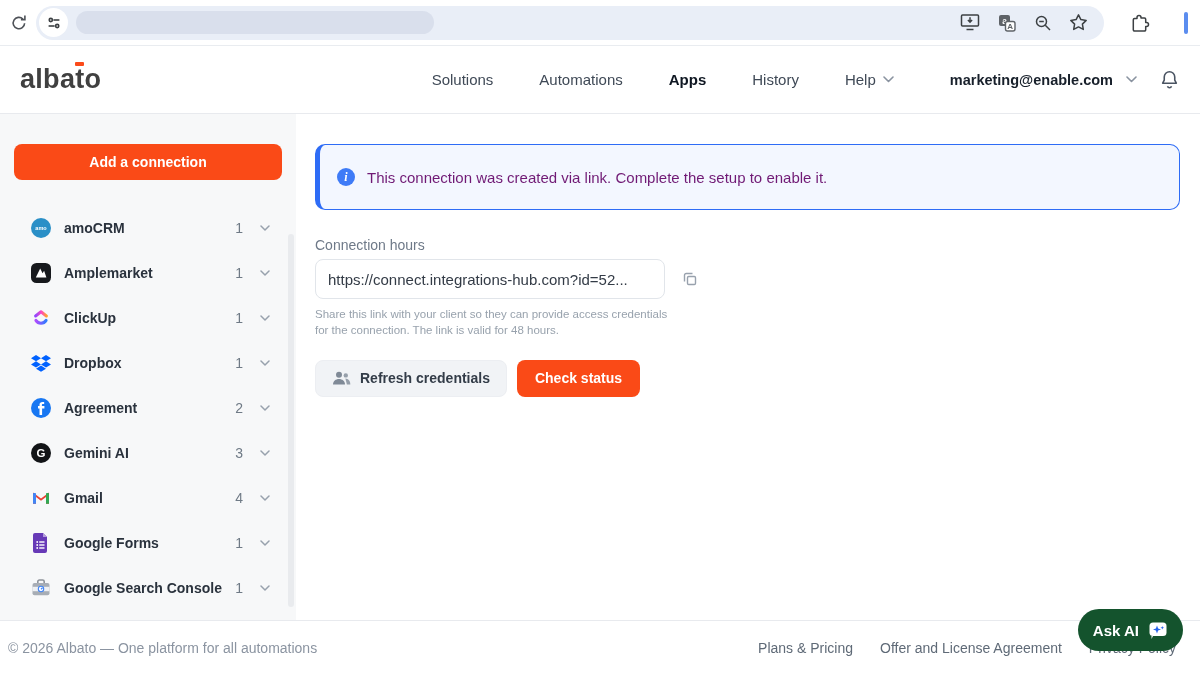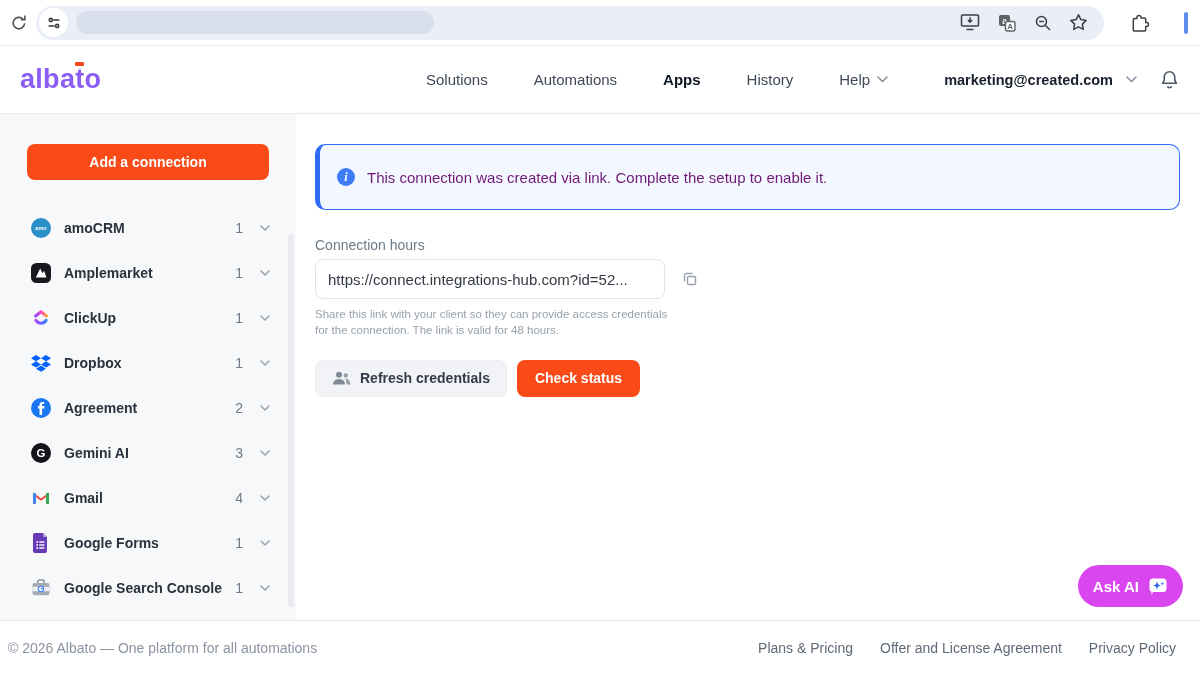--- a/index.html
+++ b/index.html
@@ -17,35 +17,35 @@
                display:flex; align-items:center; justify-content:center; }
   .url-blur { width:358px; height:23px; margin-left:8px; border-radius:12px; background:#d9dfec; }
   .omni-icons { margin-left:auto; display:flex; align-items:center; gap:17px; }
   .ext-btn { margin-left:26px; }
   .profile-sliver { width:4px; height:22px; margin-left:34px; border-radius:3px;
                     background:#5b8def; }
 
   
   .site-header { height:68px; display:flex; align-items:center; padding:0 20px;
                  background:#fff; border-bottom:1px solid #e8eaee; }
-  .logo { font-size:27px; font-weight:800; color:#8b5cf6; letter-spacing:.3px; }
+  .logo { font-size:27px; font-weight:800; color:#404040; letter-spacing:.3px; }
   .logo .tmac { position:relative; }
   .logo .tmac::after { content:''; position:absolute; left:0; right:1px; top:-2px; height:4px;
                        background:#fb4a1a; border-radius:1px; }
   nav.main-nav { display:flex; align-items:center; gap:46px; margin-left:auto; }
   .nav-item { font-size:15px; color:#3f4956; cursor:pointer; display:flex; align-items:center; gap:7px; }
   .nav-item.active { font-weight:700; color:#0f1722; }
   .account { display:flex; align-items:center; margin-left:56px; gap:13px; }
   .account .email { font-size:14.5px; font-weight:700; color:#18202b; cursor:pointer; }
   .bell { margin-left:9px; }
 
   
   .body { display:flex; height:506px; }
   .sidebar { position:relative; width:296px; background:#f7f8f9; padding-top:30px; flex:none; }
-  .add-conn { display:block; width:242px; height:36px; margin:0 auto; border:none; cursor:pointer;
+  .add-conn { display:block; width:268px; height:36px; margin:0 auto; border:none; cursor:pointer;
               background:#fa4a17; color:#fff; font-family:inherit; font-size:14px; font-weight:700;
               border-radius:8px; }
   .app-list { margin-top:25px; }
   .app-row { height:45px; display:flex; align-items:center; padding:0 26px 0 30px; cursor:pointer; }
   .app-ic { width:22px; display:flex; align-items:center; justify-content:center; flex:none; }
   .app-label { flex:1; min-width:0; margin-left:12px; font-size:14px; font-weight:700; color:#2a323d;
                white-space:nowrap; overflow:hidden; }
   .app-count { font-size:14px; color:#6f7a86; }
   .app-chev { margin-left:17px; display:flex; cursor:pointer; }
   .scroll-thumb { position:absolute; right:2px; top:120px; width:6px; height:373px;
@@ -66,22 +66,22 @@
                 background:#fff; font-family:inherit; font-size:15px; color:#333b46; padding:0 12px; }
   .copy-btn { margin-left:16px; background:none; border:none; cursor:pointer; display:flex; }
   .helper { margin-top:7px; width:360px; font-size:11.5px; line-height:1.42; color:#98a2ad; }
   .btn-row { margin-top:21px; display:flex; align-items:center; gap:10px; }
   .btn-refresh { height:37px; display:flex; align-items:center; gap:9px; padding:12px 16px;
                  background:#f1f3f6; border:1px solid #eceef2; border-radius:8px; cursor:pointer;
                  font-family:inherit; font-size:14px; font-weight:700; color:#333c48; }
   .btn-check { height:37px; padding:4px 18px; background:#fa4a17; border:none; border-radius:8px;
                cursor:pointer; font-family:inherit; font-size:14px; font-weight:700; color:#fff; }
 
-  .ask-ai { position:absolute; top:565px; right:17px; height:42px; padding:0 15px;
-            display:flex; align-items:center; gap:9px; background:#d946ef; border:none;
+  .ask-ai { position:absolute; top:609px; right:17px; height:42px; padding:0 15px;
+            display:flex; align-items:center; gap:9px; background:#14532d; border:none;
             border-radius:21px; cursor:pointer; font-family:inherit; font-size:15px;
             font-weight:700; color:#fff; }
 
   
   footer { height:54px; display:flex; align-items:center; padding:0 24px 0 8px;
            border-top:1px solid #e8eaee; background:#fff; }
   .copyright { font-size:14px; color:#8b94a1; }
   .f-links { margin-left:auto; display:flex; gap:27px; }
   .f-link { font-size:14px; color:#5f6a77; cursor:pointer; }
 </style>
@@ -163,21 +163,21 @@
         <div class="nav-item">
           <span>Help</span>
           <span style="display:flex;">
             <svg width="11" height="7" viewBox="0 0 11 7">
               <path d="M1 1 L5.5 5.5 L10 1" fill="none" stroke="#8a93a0" stroke-width="1.6" stroke-linecap="round" stroke-linejoin="round"></path>
             </svg>
           </span>
         </div>
       </nav>
     <div class="account">
-      <span class="email">marketing@created.com</span>
+      <span class="email">marketing@enable.com</span>
       <span style="display:flex;">
         <svg width="11" height="7" viewBox="0 0 11 7">
             <path d="M1 1 L5.5 5.5 L10 1" fill="none" stroke="#8a93a0" stroke-width="1.6" stroke-linecap="round" stroke-linejoin="round"></path>
           </svg>
       </span>
       <span class="bell" style="display:flex;">
         <svg width="21" height="21" viewBox="0 0 20 20" fill="none" stroke="#4a5462" stroke-width="1.5" stroke-linejoin="round">
           <path d="M10 2.6 a5 5 0 0 1 5 5 v2.9 l1.5 3 h-13 l1.5 -3 V7.6 a5 5 0 0 1 5 -5 Z"></path>
           <path d="M8.1 16.4 a2 2 0 0 0 3.8 0"></path>
         </svg>

